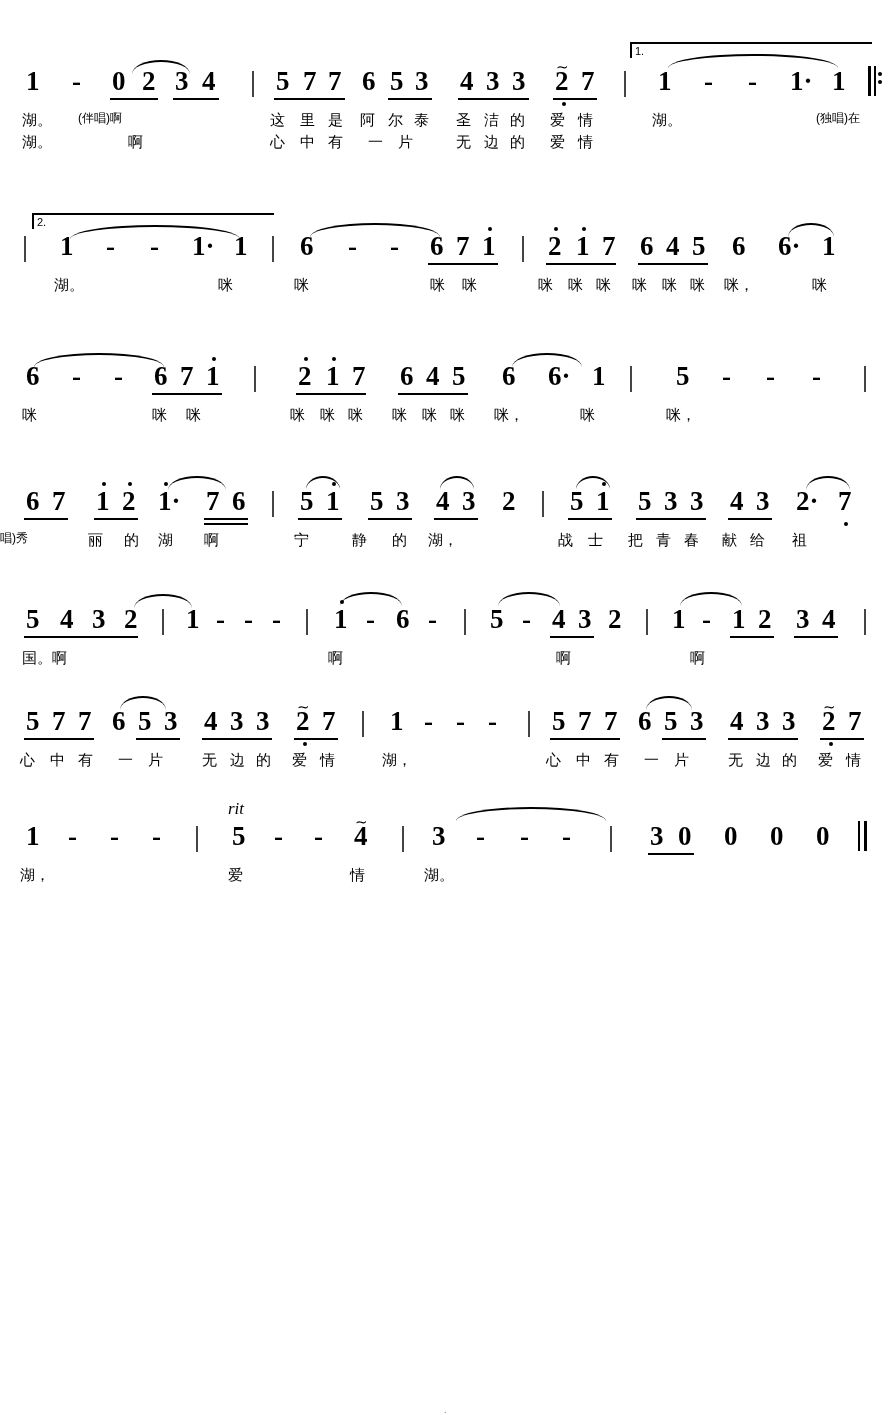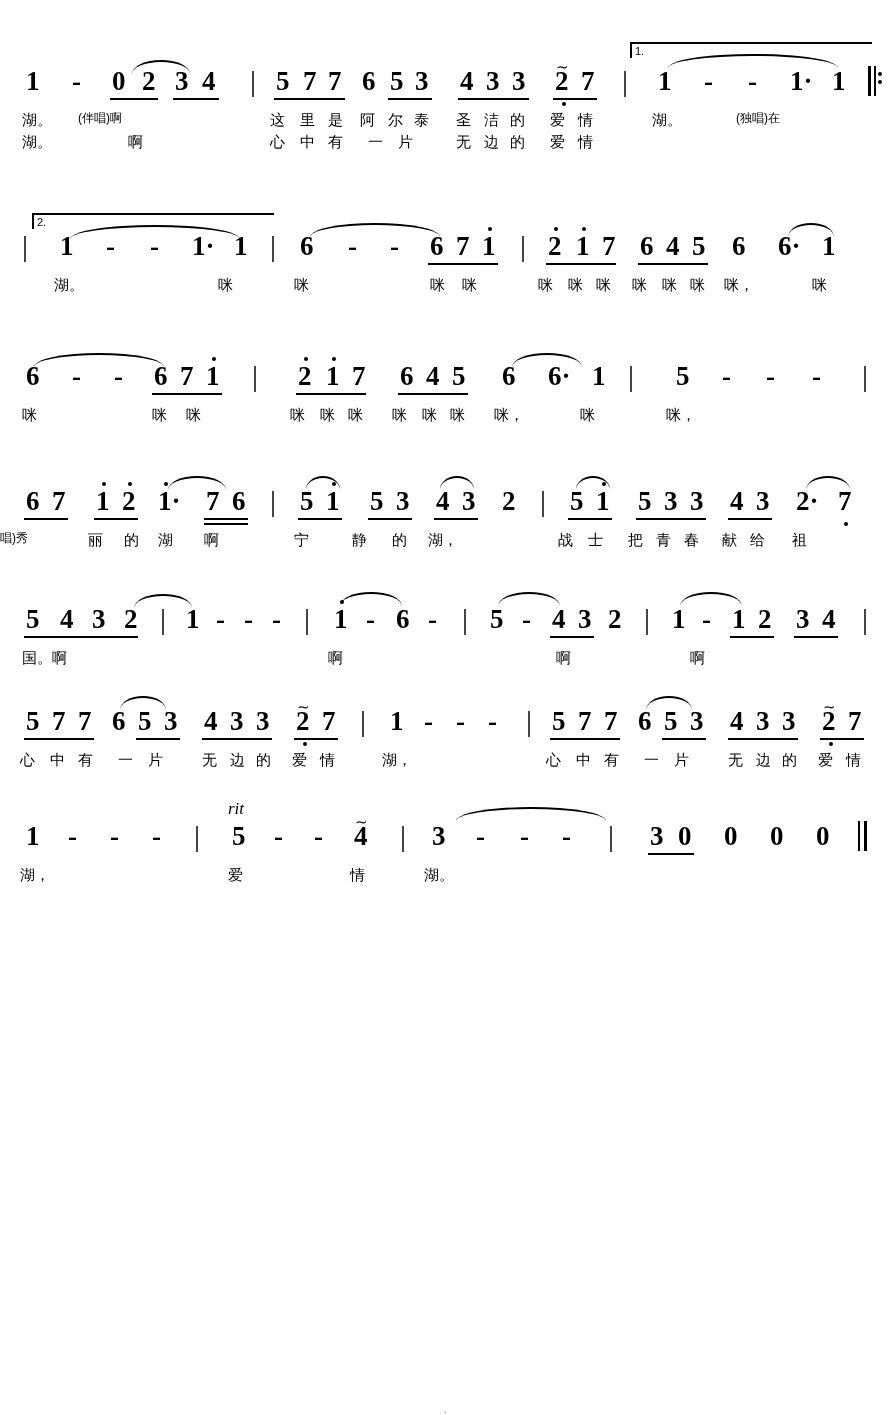--- a/index.html
+++ b/index.html
@@ -207,21 +207,21 @@
       <span class="ly" style="left:328px;">是</span>
       <span class="ly" style="left:360px;">阿</span>
       <span class="ly" style="left:388px;">尔</span>
       <span class="ly" style="left:414px;">泰</span>
       <span class="ly" style="left:456px;">圣</span>
       <span class="ly" style="left:484px;">洁</span>
       <span class="ly" style="left:510px;">的</span>
       <span class="ly" style="left:550px;">爱</span>
       <span class="ly" style="left:578px;">情</span>
       <span class="ly" style="left:652px;">湖。</span>
-      <span class="ly tiny" style="left:736px;">(独唱)在</span>
+      <span class="ly tiny" style="left:816px;">(独唱)在</span>
     </div>
     <div class="lyr-row">
       <span class="ly" style="left:22px;">湖。</span>
       <span class="ly" style="left:128px;">啊</span>
       <span class="ly" style="left:270px;">心</span>
       <span class="ly" style="left:300px;">中</span>
       <span class="ly" style="left:328px;">有</span>
       <span class="ly" style="left:368px;">一</span>
       <span class="ly" style="left:398px;">片</span>
       <span class="ly" style="left:456px;">无</span>

